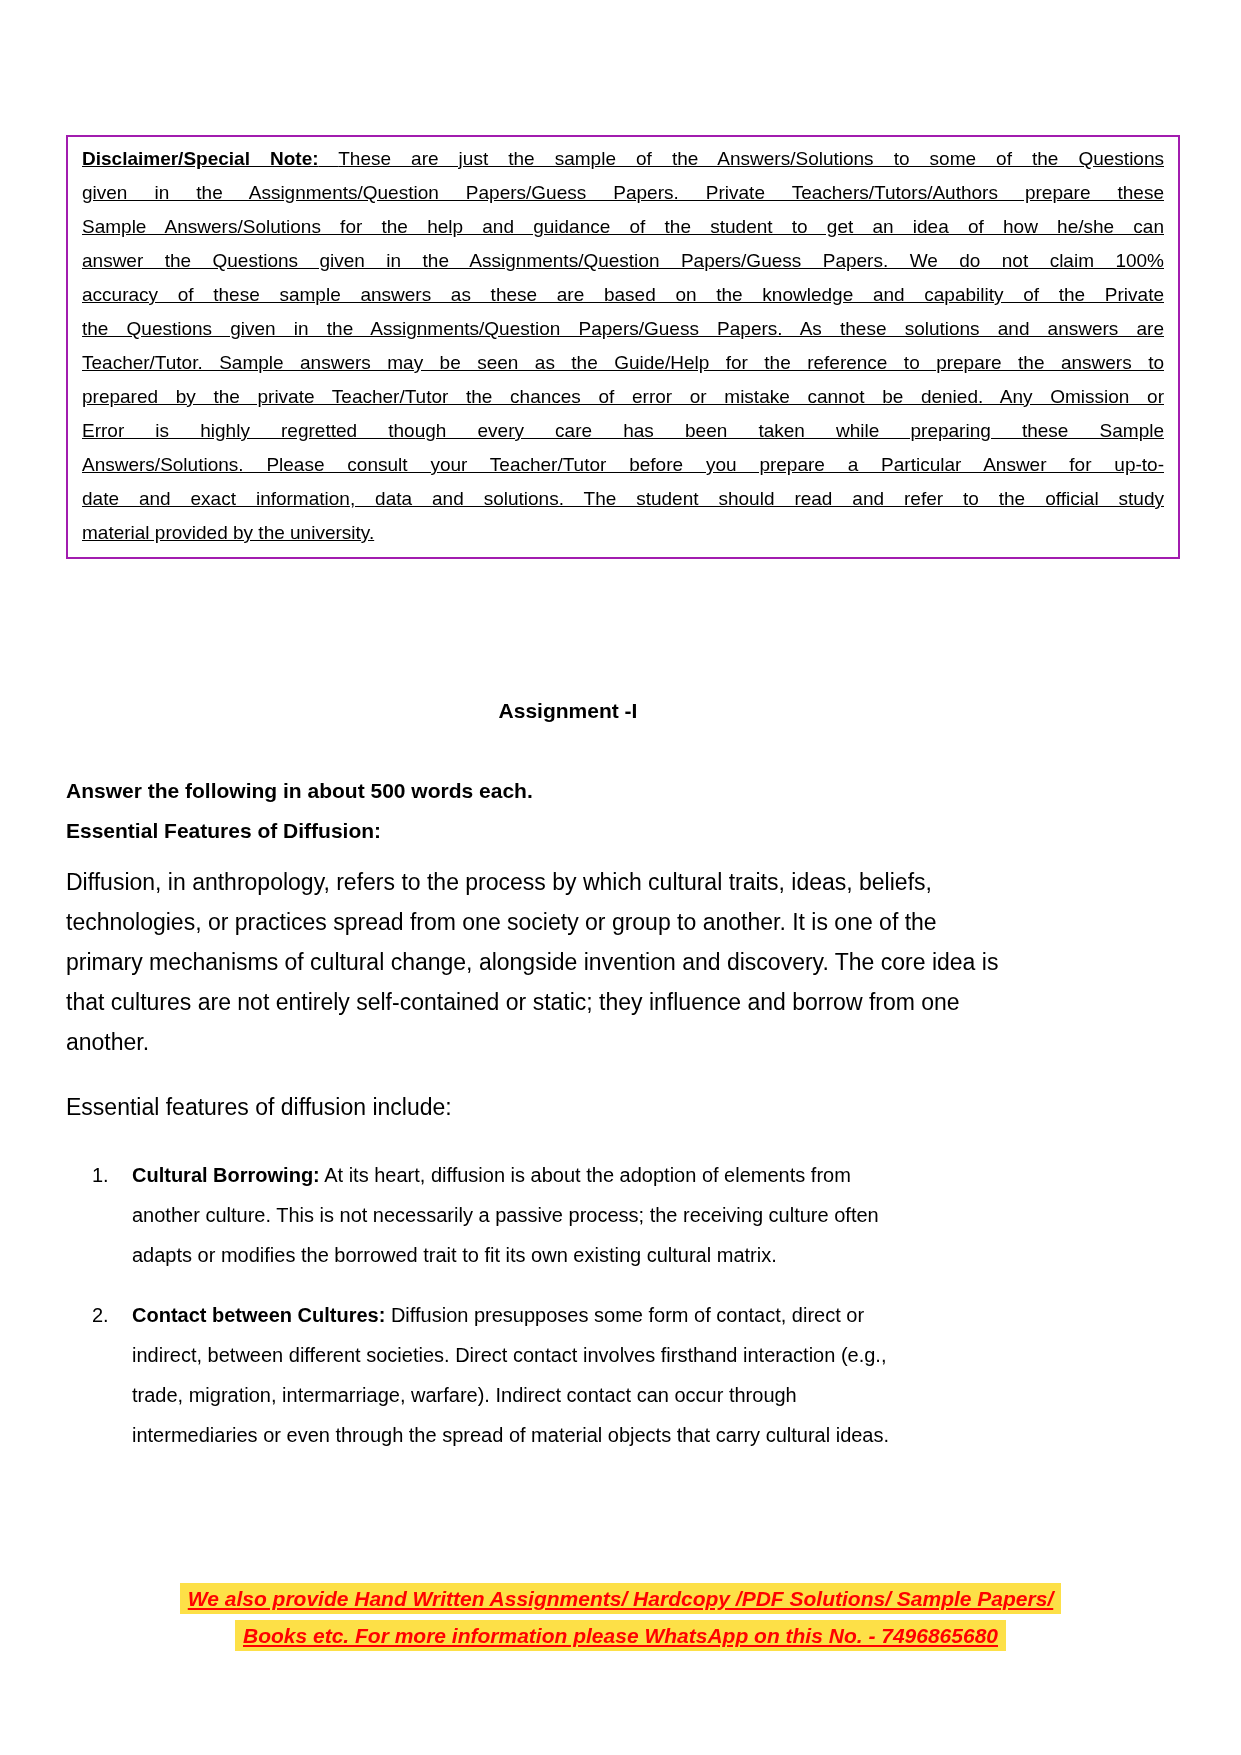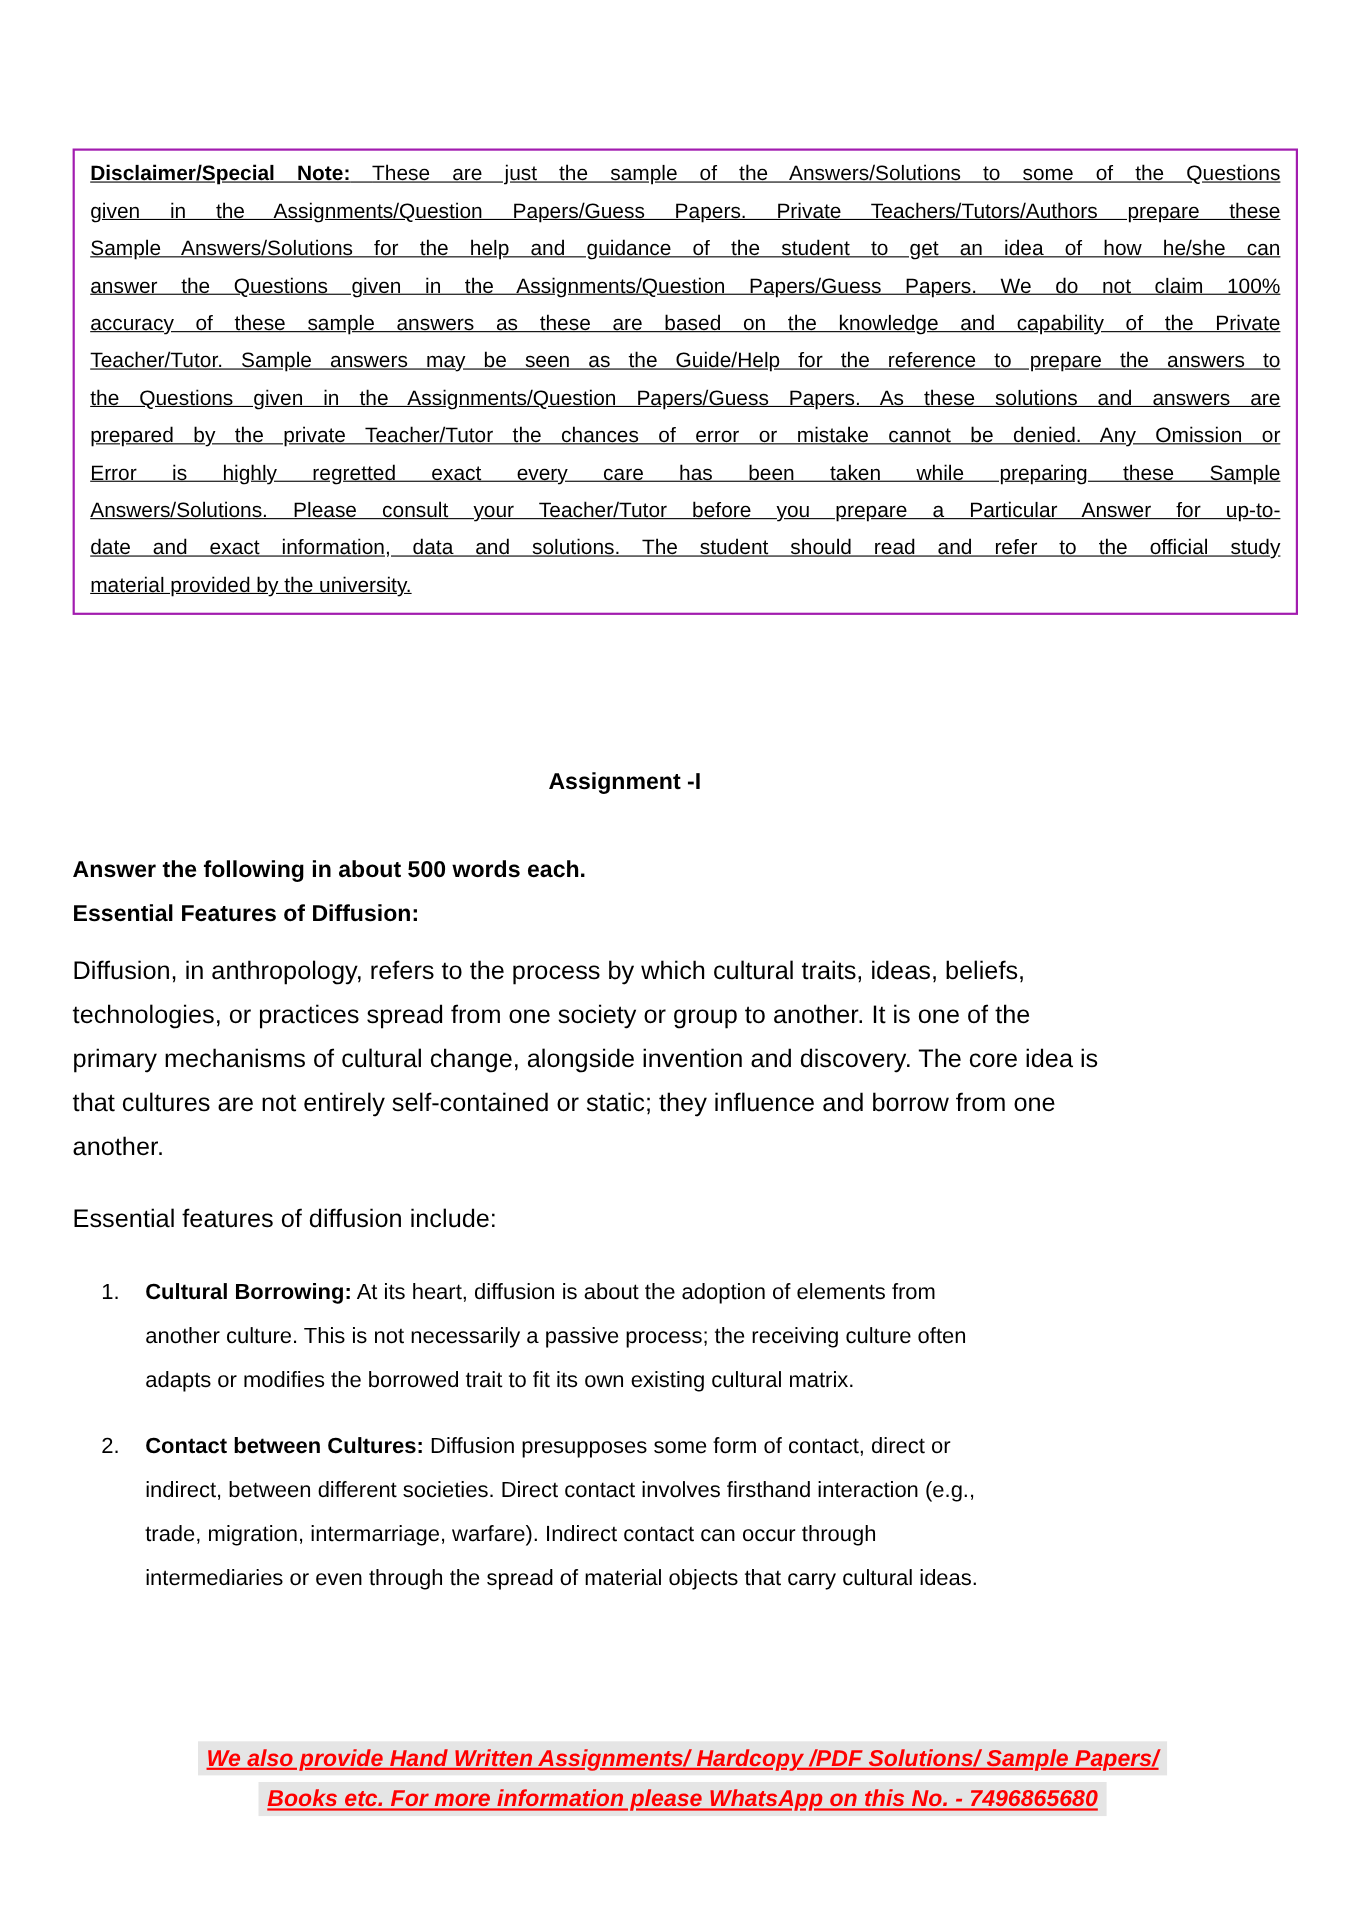--- a/index.html
+++ b/index.html
@@ -77,24 +77,24 @@
 
   <div class="disclaimer-box">
     <div class="disc-line">
       <span class="b">Disclaimer/Special Note:</span>
       <span>These are just the sample of the Answers/Solutions to some of the Questions</span>
     </div>
     <div class="disc-line">given in the Assignments/Question Papers/Guess Papers. Private Teachers/Tutors/Authors prepare these</div>
     <div class="disc-line">Sample Answers/Solutions for the help and guidance of the student to get an idea of how he/she can</div>
     <div class="disc-line">answer the Questions given in the Assignments/Question Papers/Guess Papers. We do not claim 100%</div>
     <div class="disc-line">accuracy of these sample answers as these are based on the knowledge and capability of the Private</div>
+    <div class="disc-line">the Questions given in the Assignments/Question Papers/Guess Papers. As these solutions and answers are</div>
     <div class="disc-line">Teacher/Tutor. Sample answers may be seen as the Guide/Help for the reference to prepare the answers to</div>
-    <div class="disc-line">the Questions given in the Assignments/Question Papers/Guess Papers. As these solutions and answers are</div>
     <div class="disc-line">prepared by the private Teacher/Tutor the chances of error or mistake cannot be denied. Any Omission or</div>
-    <div class="disc-line">Error is highly regretted exact every care has been taken while preparing these Sample</div>
+    <div class="disc-line">Error is highly regretted though every care has been taken while preparing these Sample</div>
     <div class="disc-line">Answers/Solutions. Please consult your Teacher/Tutor before you prepare a Particular Answer for up-to-</div>
     <div class="disc-line">date and exact information, data and solutions. The student should read and refer to the official study</div>
     <div class="disc-line final">material provided by the university.</div>
   </div>
 
   <div class="content">
     <div class="title">Assignment -I</div>
     <div class="h-bold instruction">Answer the following in about 500 words each.</div>
     <div class="h-bold section">Essential Features of Diffusion:</div>
     <div class="para intro">Diffusion, in anthropology, refers to the process by which cultural traits, ideas, beliefs,<br>technologies, or practices spread from one society or group to another. It is one of the<br>primary mechanisms of cultural change, alongside invention and discovery. The core idea is<br>that cultures are not entirely self-contained or static; they influence and borrow from one<br>another.</div>
@@ -112,16 +112,16 @@
         <div class="marker">2.</div>
         <div class="item-text">
           <span class="b">Contact between Cultures:</span>
           <span>Diffusion presupposes some form of contact, direct or<br>indirect, between different societies. Direct contact involves firsthand interaction (e.g.,<br>trade, migration, intermarriage, warfare). Indirect contact can occur through<br>intermediaries or even through the spread of material objects that carry cultural ideas.</span>
         </div>
       </div>
     </div>
   </div>
 
   <div class="footer">
-    <span class="footer-highlight" style="background: #e5e5e5; color: rgb(255, 0, 0);">We also provide Hand Written Assignments/ Hardcopy /PDF Solutions/ Sample Papers/<br>Books etc. For more information please WhatsApp on this No. - 7496865680</span>
+    <span class="footer-highlight" style="background: #fde047; color: rgb(255, 0, 0);">We also provide Hand Written Assignments/ Hardcopy /PDF Solutions/ Sample Papers/<br>Books etc. For more information please WhatsApp on this No. - 7496865680</span>
   </div>
 
 </div>
 
 </body></html>

